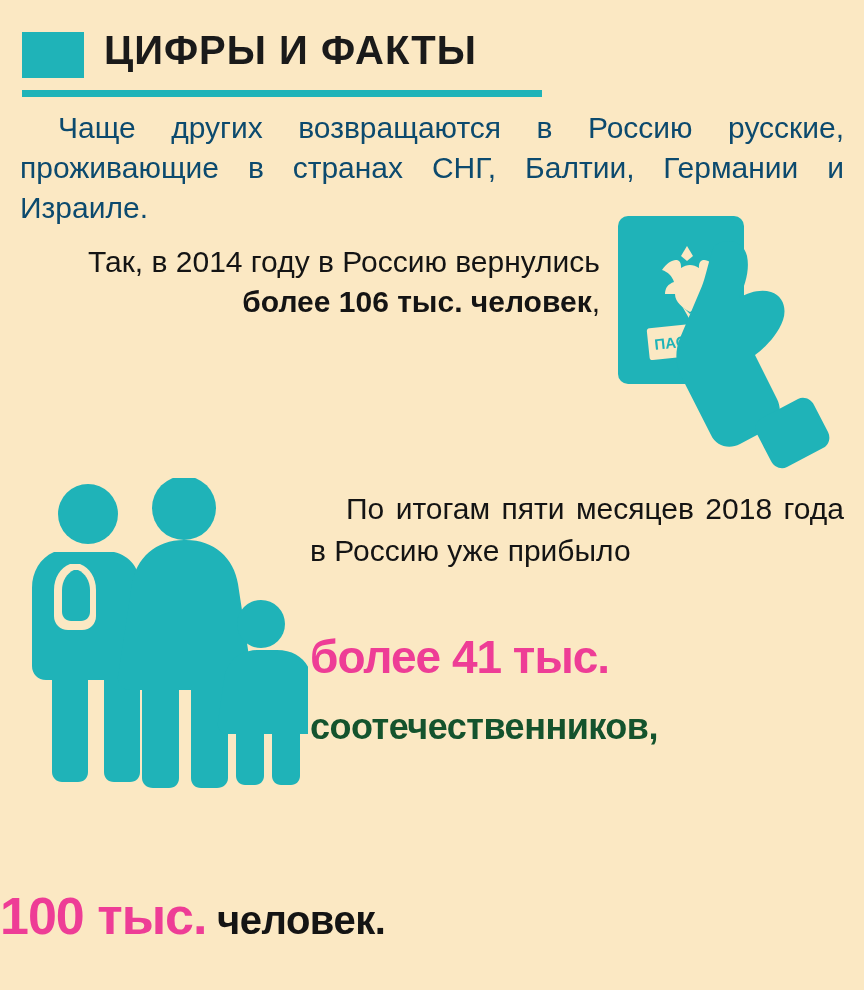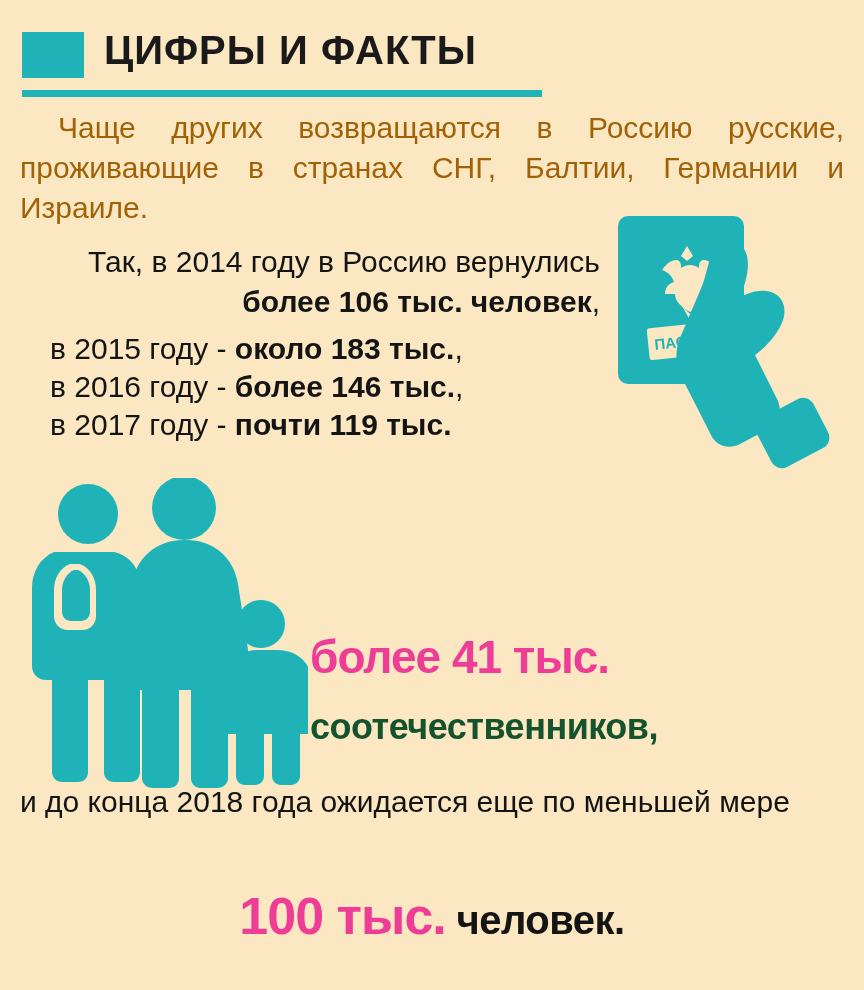--- a/index.html
+++ b/index.html
@@ -58,21 +58,21 @@
   }
 
   
   .para1 {
     position: absolute;
     left: 20px;
     top: 108px;
     width: 824px;
     font-size: 30px;
     line-height: 40px;
-    color: #a16207;
+    color: #0c4a6e;
     text-align: justify;
     text-indent: 38px;
     text-justify: inter-word;
   }
   .para2 {
     position: absolute;
     left: 20px;
     top: 242px;
     width: 580px;
     font-size: 30px;
@@ -158,21 +158,21 @@
     line-height: 40px;
     color: #141414;
     text-align: justify;
     text-justify: inter-word;
   }
   .final-line {
     position: absolute;
     left: 0;
     top: 886px;
     width: 864px;
-    text-align: center;
+    text-align: left;
     white-space: nowrap;
   }
   .final-pink {
     font-size: 52px;
     font-weight: bold;
     color: #ee3d96;
     letter-spacing: -1px;
   }
   .final-dark {
     font-size: 40px;
@@ -191,25 +191,20 @@
     <div class="header-title">ЦИФРЫ И ФАКТЫ</div>
     <div class="header-rule"></div>
   </div>
 
   <div class="para1">Чаще других возвращаются в Россию русские, проживающие в странах СНГ, Балтии, Германии и Израиле.</div>
 
   <div class="para2">
     <span>Так, в 2014 году в Россию вернулись </span><b>более 106 тыс. человек</b><span>,</span>
   </div>
 
-  <div class="year-lines">
-    <div><span>в 2015 году - </span><b>около 183 тыс.</b><span>,</span></div>
-    <div><span>в 2016 году - </span><b>более 146 тыс.</b><span>,</span></div>
-    <div><span>в 2017 году - </span><b>почти 119 тыс.</b><span></span></div>
-  </div>
 
   <div class="passport">
     <svg width="232" height="262" viewBox="0 0 232 262" xmlns="http://www.w3.org/2000/svg">
 
       <rect x="6" y="4" width="126" height="168" rx="10" fill="#1fb3b8"></rect>
 
       <g fill="#fbe8c3">
         <path d="M69 44 l6 -10 6 10 -6 5 z"></path>
         <path d="M50 58 c8 -12 20 -14 19 -2 c6 -4 12 -4 18 0 c-1 -12 11 -10 19 2 c-6 2 -10 6 -12 12 c6 2 9 6 9 12 l-10 0 c0 8 -8 14 -15 18 c-7 -4 -15 -10 -15 -18 l-10 0 c0 -6 3 -10 9 -12 c-2 -6 -6 -10 -12 -12 z"></path>
         <path d="M70 94 l8 8 8 -8 -8 14 z"></path>
@@ -236,23 +231,23 @@
 
         <circle cx="166" cy="30" r="32"></circle>
         <path d="M166 62 c-28 0 -48 18 -52 44 l-14 92 c-1 8 4 14 12 14 l12 0 0 88 c0 6 5 10 11 10 l16 0 c6 0 10 -4 10 -10 l0 -88 12 0 0 88 c0 6 4 10 10 10 l16 0 c6 0 11 -4 11 -10 l0 -88 12 0 c8 0 13 -6 12 -14 l-14 -92 c-4 -26 -24 -44 -52 -44 z"></path>
 
         <circle cx="243" cy="146" r="24"></circle>
         <path d="M243 172 c-20 0 -33 12 -35 30 l-6 42 c-1 7 3 12 10 12 l8 0 0 42 c0 5 4 9 9 9 l10 0 c5 0 9 -4 9 -9 l0 -42 8 0 0 42 c0 5 4 9 9 9 l10 0 c5 0 9 -4 9 -9 l0 -42 8 0 c7 0 11 -5 10 -12 l-6 -42 c-2 -18 -15 -30 -35 -30 z" transform="translate(-2 0)"></path>
       </g>
     </svg>
   </div>
 
+  <div class="para3">По итогам пяти месяцев 2018 года в Россию уже прибыло</div>
 
   <div class="big-pink">более 41 тыс.</div>
   <div class="big-dark">соотечественников,</div>
 
-  <div class="para4">и до конца 2018 года ожидается еще по меньшей мере</div>
 
   <div class="final-line">
     <span class="final-pink">100 тыс.</span><span class="final-dark"> человек.</span>
   </div>
 
 </div>
 
 </body></html>

